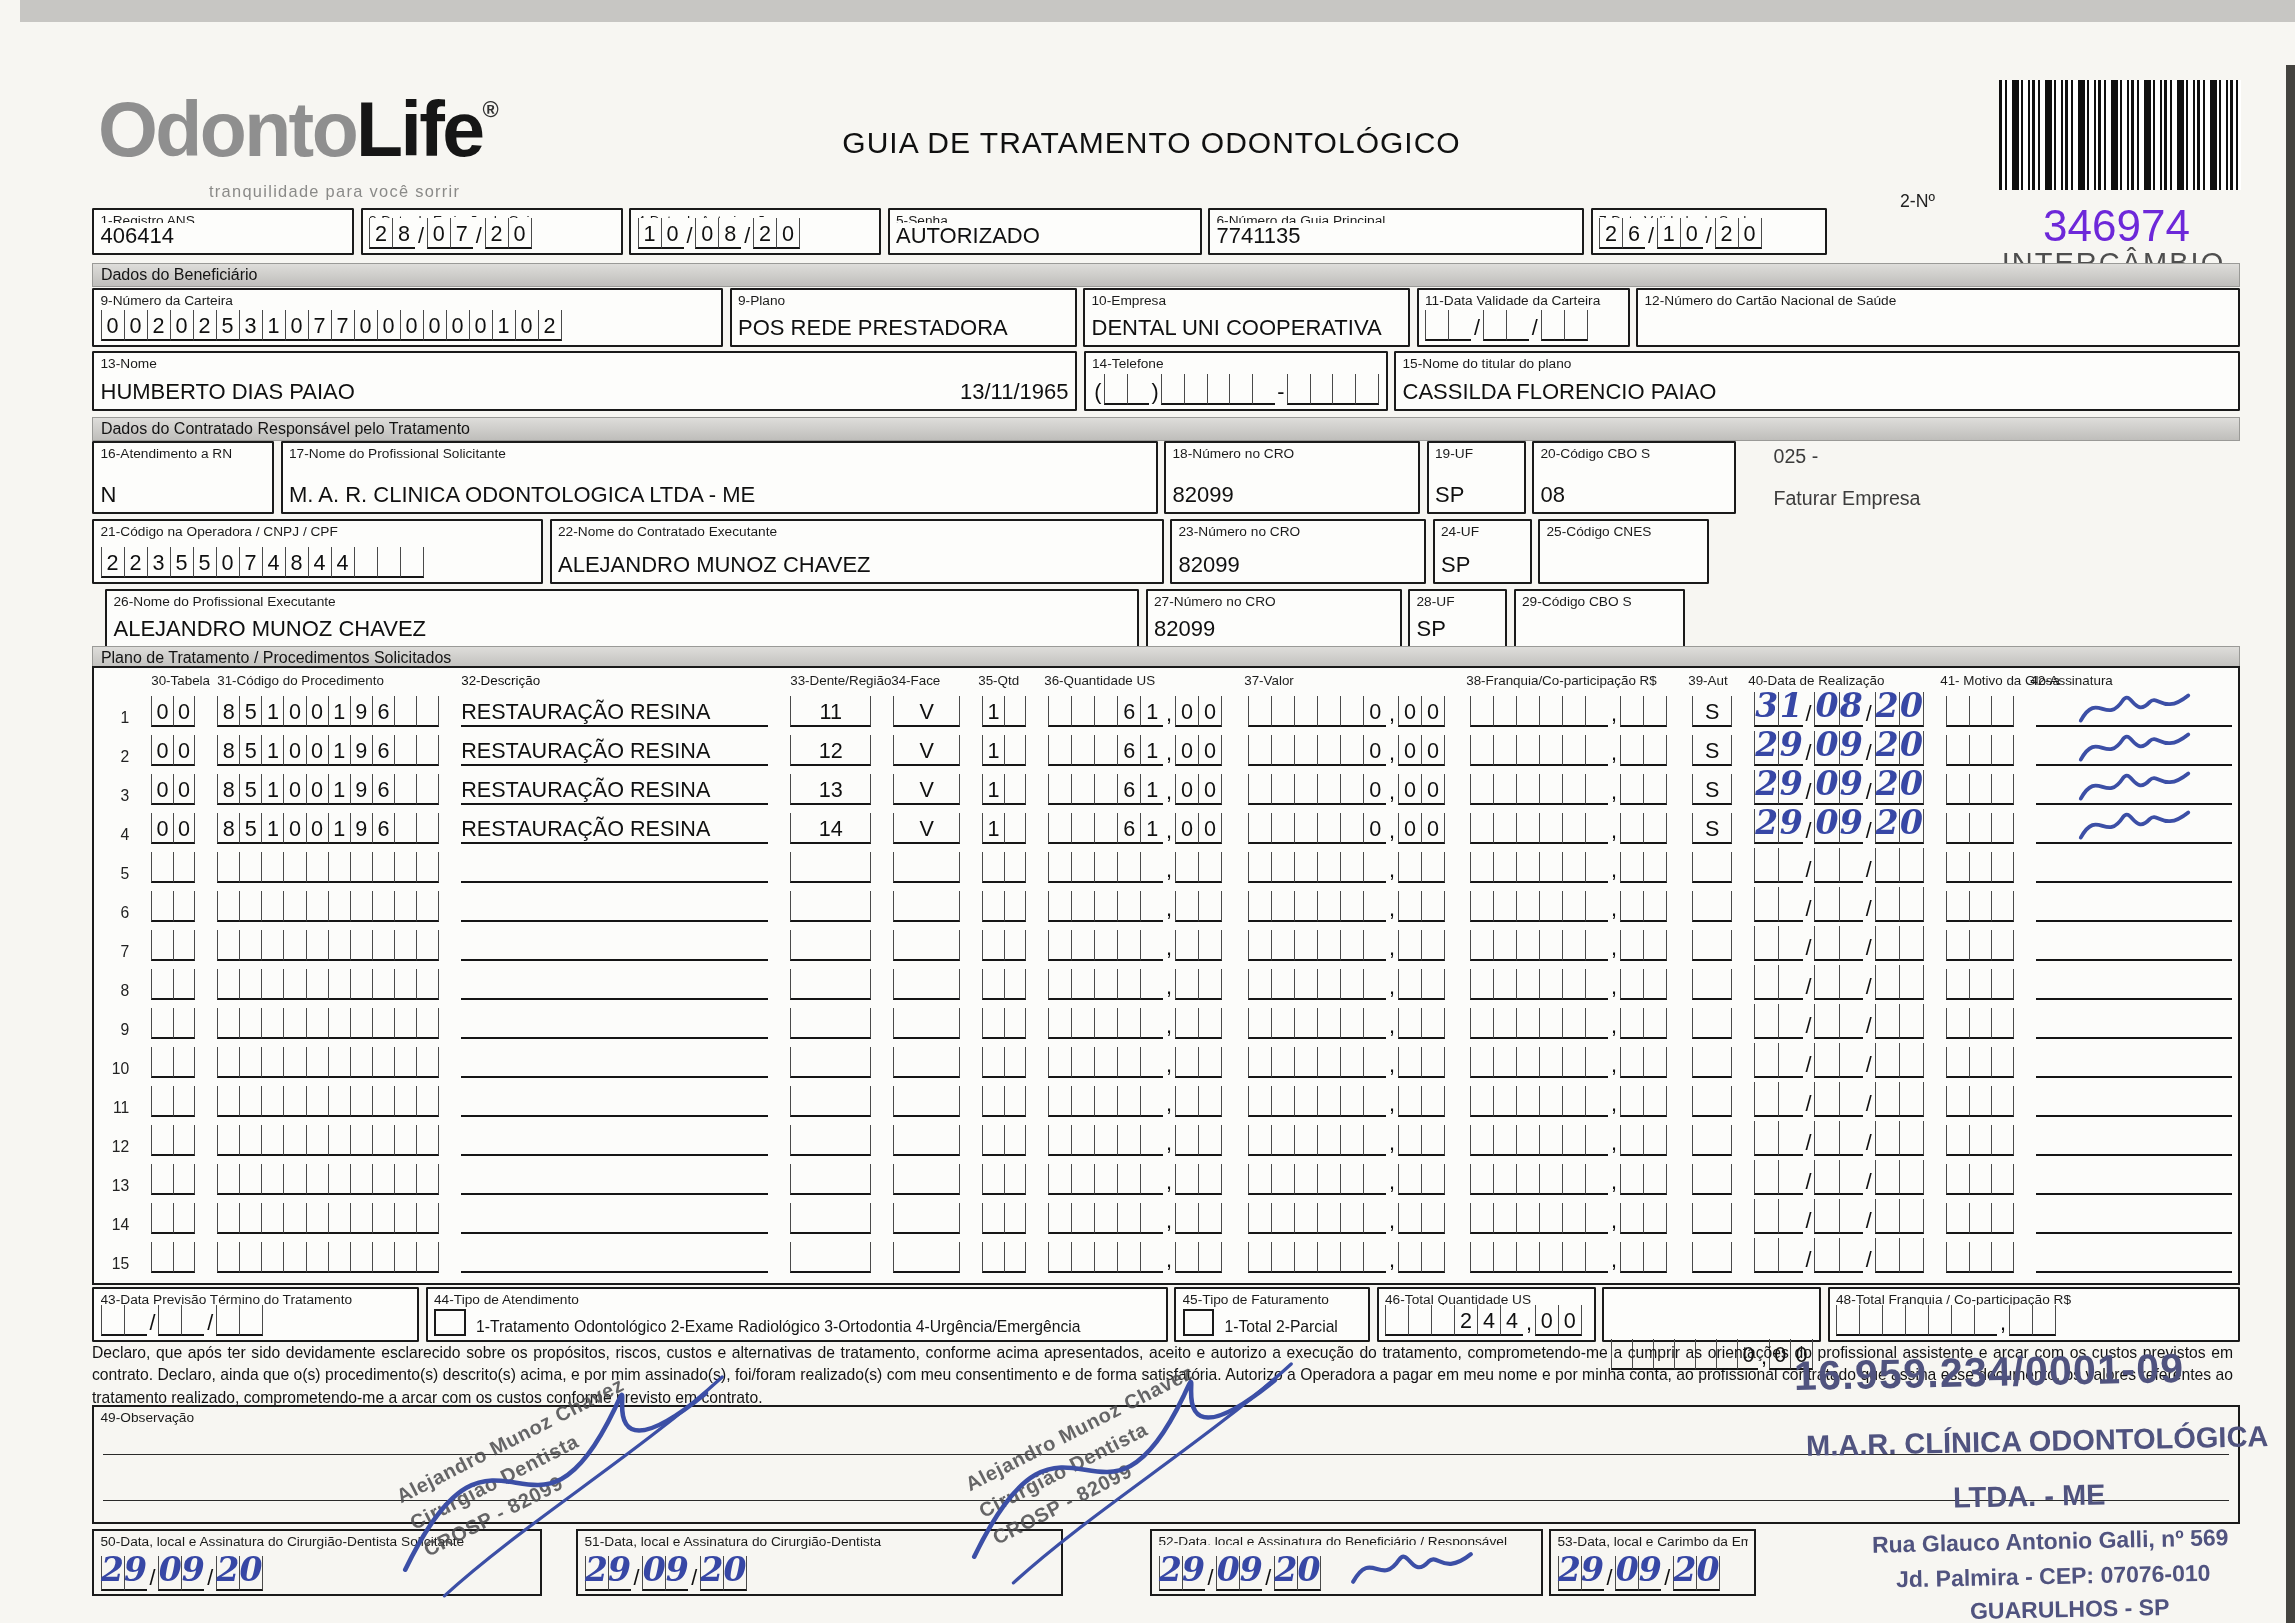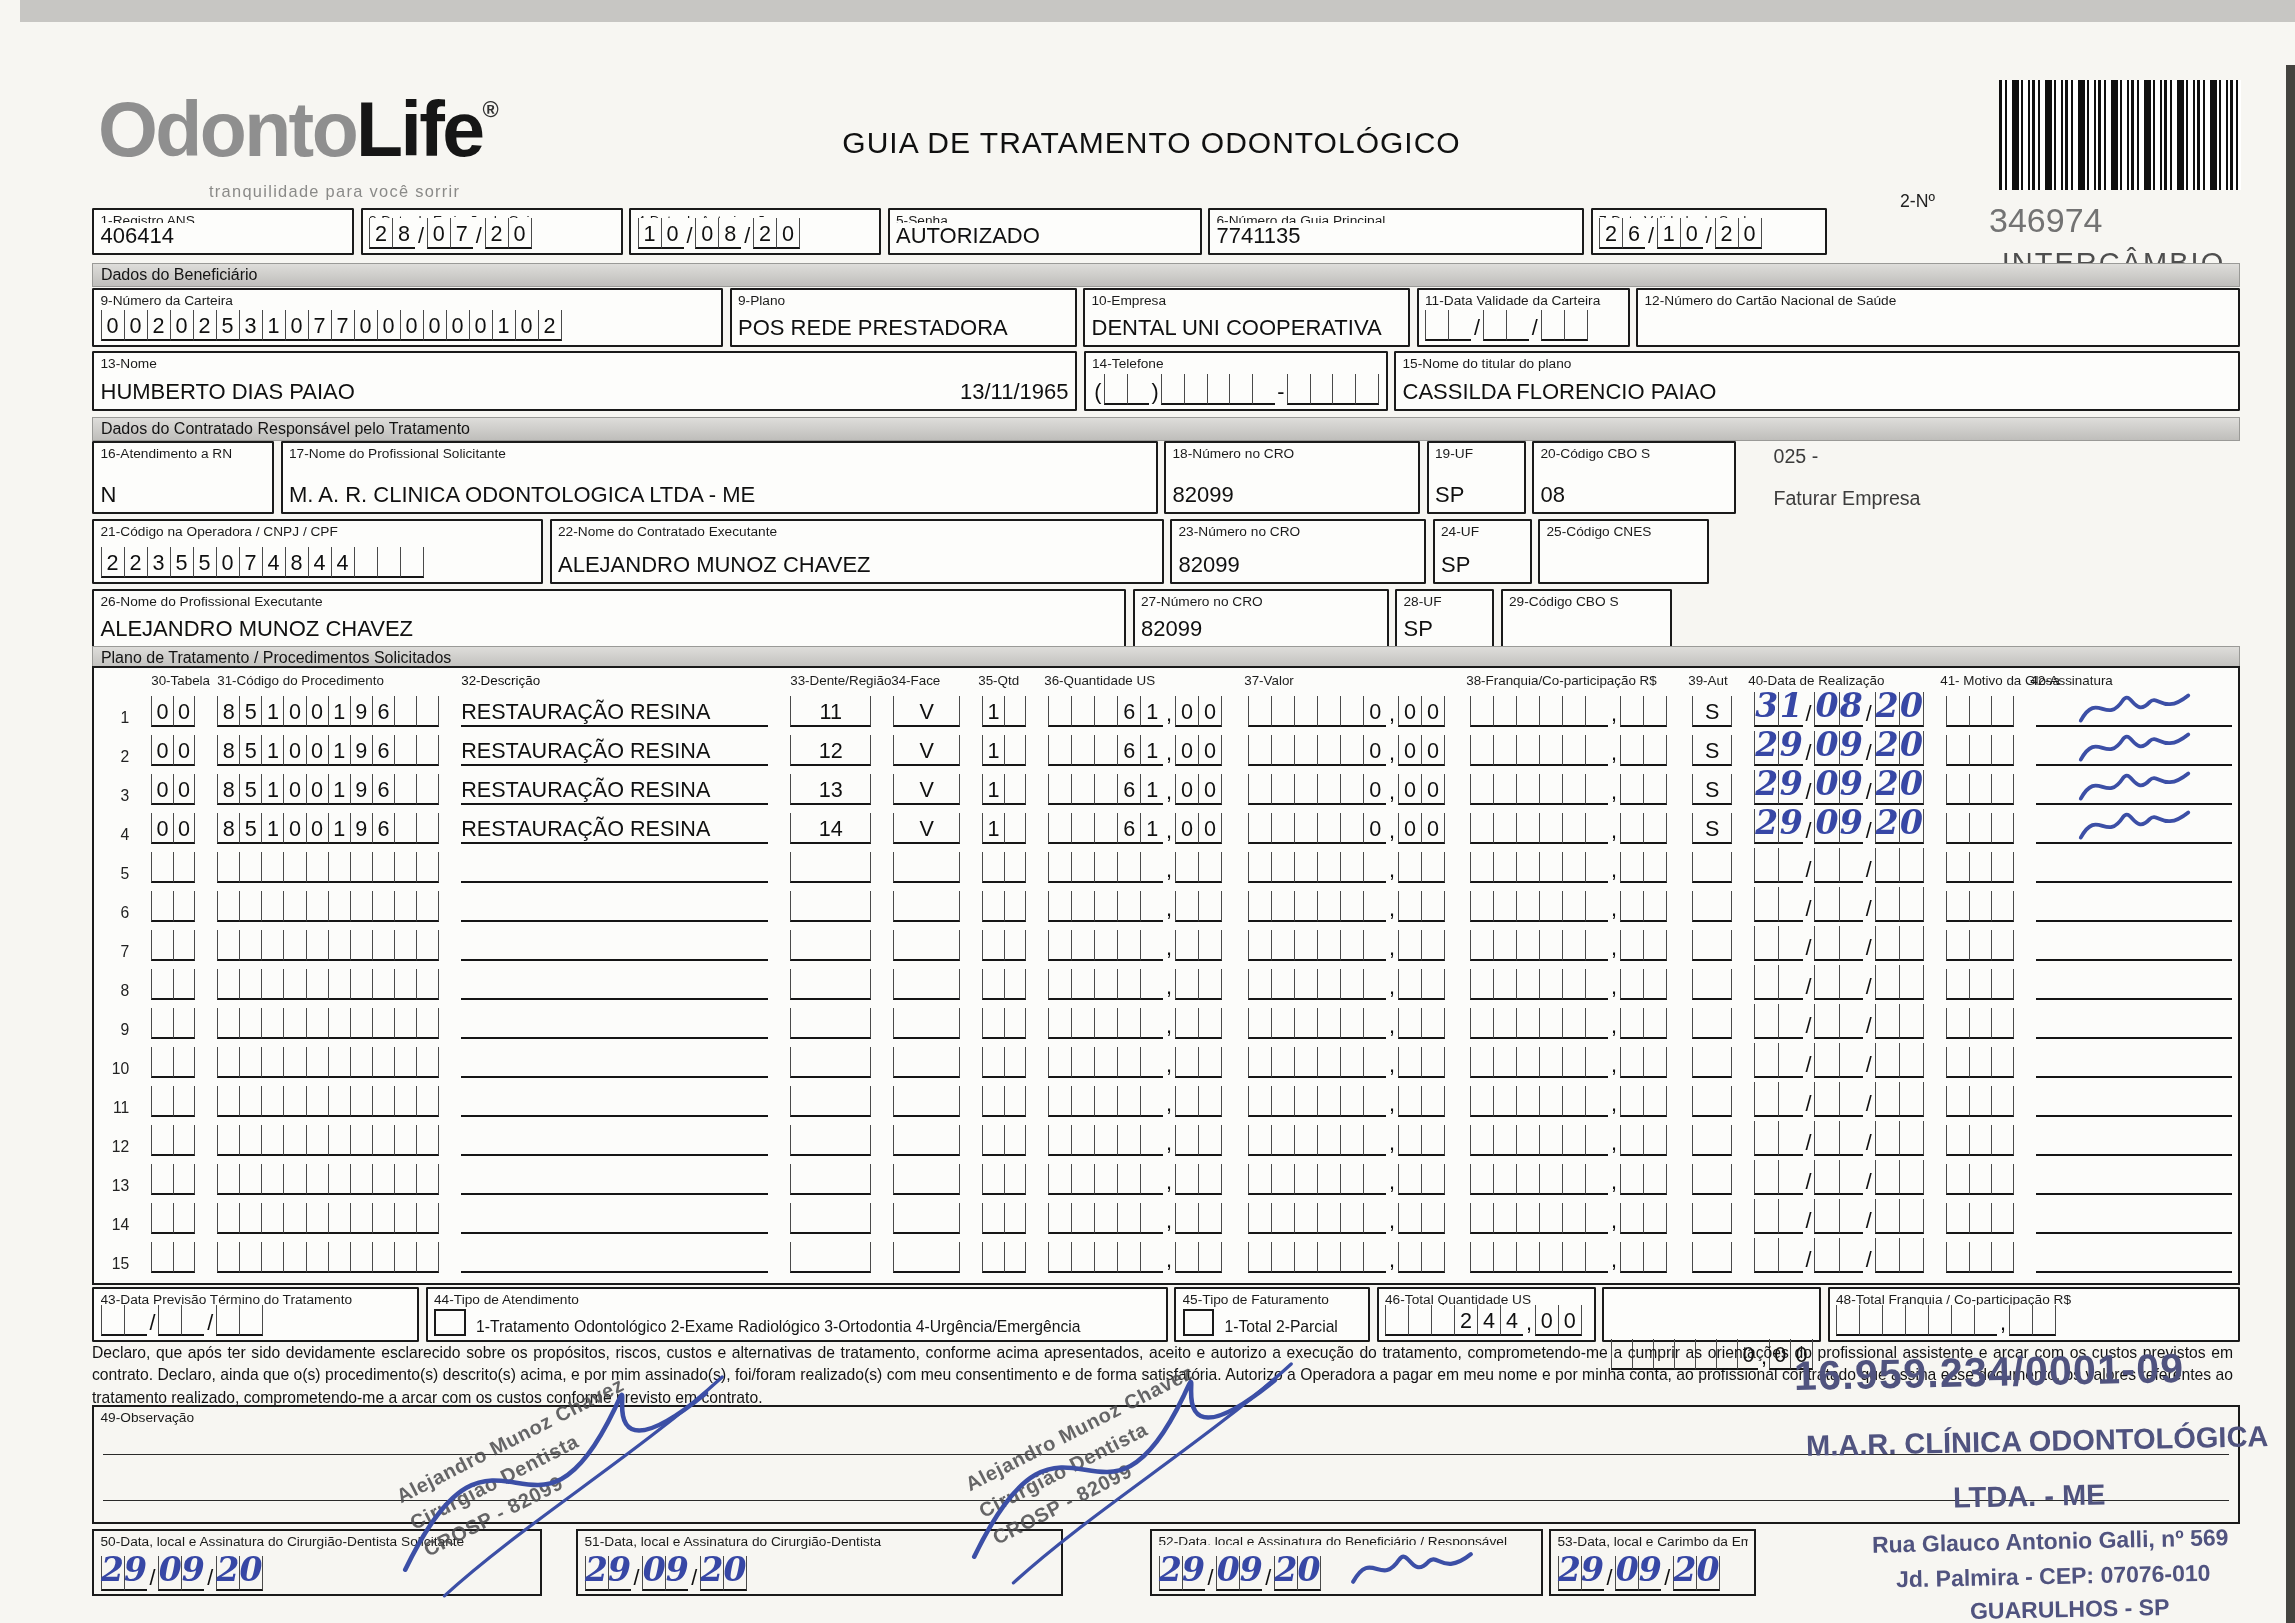--- a/index.html
+++ b/index.html
@@ -11,21 +11,21 @@
   
   .logo{position:absolute;left:98px;top:85px;font-weight:bold;font-size:77px;letter-spacing:-2.6px;}
   .logo .g{color:#8f8f8f;}
   .logo .b{color:#161616;}
   .logo .reg{font-size:22px;vertical-align:39px;color:#333;}
   .tagline{position:absolute;left:209px;top:182px;font-size:16.4px;color:#8a8a88;letter-spacing:1.3px;}
   .title{position:absolute;left:687px;top:126px;width:929px;text-align:center;font-size:30px;color:#101010;letter-spacing:1px;}
   .barcode-label{position:absolute;left:1900px;top:191px;font-size:17.7px;color:#222;}
   .barcode{position:absolute;left:1999px;top:80px;width:242px;height:110px;
     background:repeating-linear-gradient(90deg,#101010 0 3.3px,#fff 3.3px 5.9px,#101010 5.9px 7.9px,#fff 7.9px 13px,#101010 13px 19.6px,#fff 19.6px 21.6px,#101010 21.6px 23.6px,#fff 23.6px 29px,#101010 29px 31px,#fff 31px 33px);}
-  .guide-number{position:absolute;left:1989px;top:201px;width:255px;font-size:34px;color:#737373;}
+  .guide-number{position:absolute;left:1989px;top:201px;width:255px;text-align:center;font-size:44px;color:#6d28d9;}
   .guide-type{position:absolute;left:1976px;top:247px;width:275px;text-align:center;font-size:29px;color:#4e4e4e;letter-spacing:2px;}
 
   
   .frow{position:absolute;left:92px;right:55px;display:flex;gap:6.5px;}
   .fbox{border:2px solid #1a1a1a;border-radius:1.3px;background:#fdfdfb;padding:2.6px 6.5px 3.9px;display:flex;flex-direction:column;box-sizing:border-box;position:relative;}
   .flabel{font-size:13.7px;color:#1b1b1b;white-space:nowrap;overflow:hidden;}
   .fval{font-size:22px;color:#101010;margin-top:auto;white-space:nowrap;}
   .vrow{display:flex;justify-content:space-between;align-items:flex-end;margin-top:auto;}
   .sbar{position:absolute;left:92px;right:55px;background:linear-gradient(180deg,#dedddA,#bfbebb);border:0.7px solid #9a9a97;padding:2px 7.9px;font-size:16px;color:#141414;box-sizing:border-box;}
   .note{display:flex;flex-direction:column;justify-content:space-between;padding:3.9px 0;font-size:19.6px;color:#3c3c3c;}
@@ -301,21 +301,21 @@
         <span class="flabel">24-UF</span>
         <span class="fval">SP</span>
       </div>
     <div class="fbox" style="width:171px;">
         <span class="flabel">25-Código CNES</span>
         <span class="fval"></span>
       </div>
   </div>
 
   <div class="frow" style="top:589px;height:59px;">
-    <div class="fbox" style="width:1034px;">
+    <div class="fbox" style="width:1034px;margin-left:13px;">
         <span class="flabel">26-Nome do Profissional Executante</span>
         <span class="fval">ALEJANDRO MUNOZ CHAVEZ</span>
       </div>
     <div class="fbox" style="width:256px;">
         <span class="flabel">27-Número no CRO</span>
         <span class="fval">82099</span>
       </div>
     <div class="fbox" style="width:99px;">
         <span class="flabel">28-UF</span>
         <span class="fval">SP</span>

